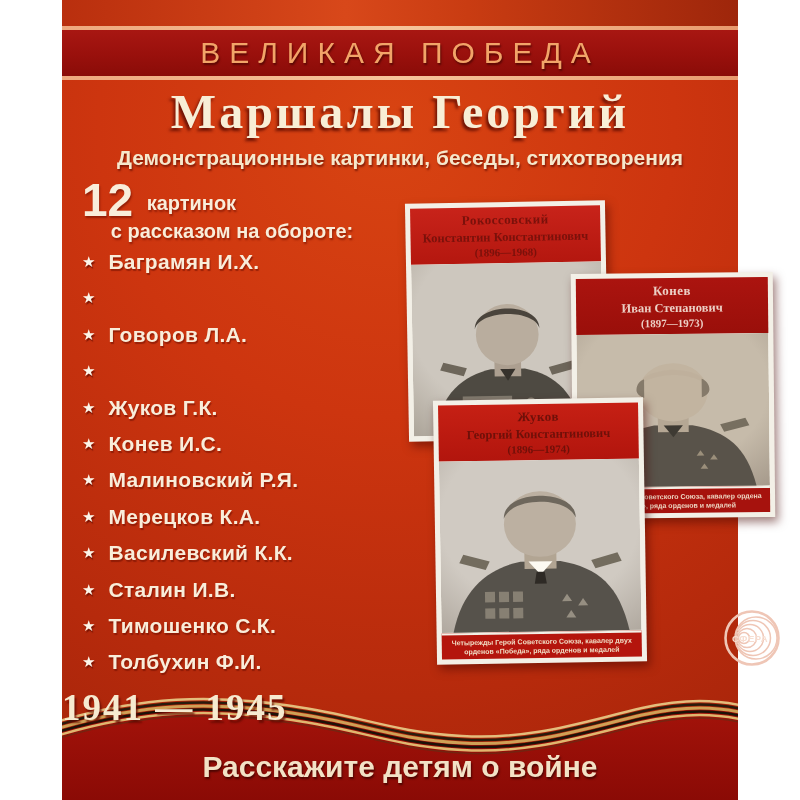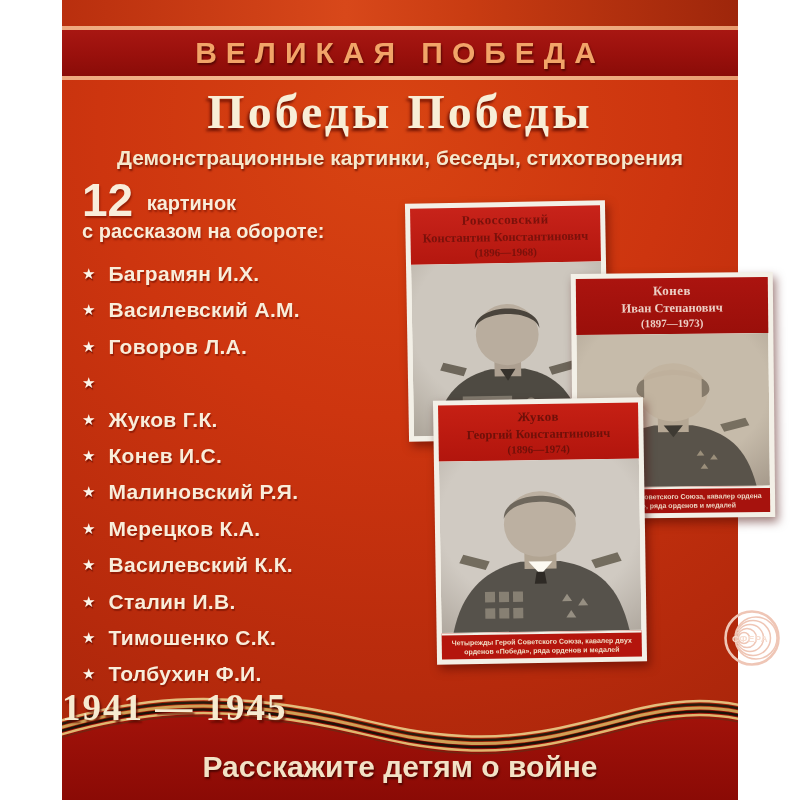--- a/index.html
+++ b/index.html
@@ -9,35 +9,35 @@
         background:radial-gradient(circle at 48% 16%, #d84412 0%, #cd350f 38%, #b62a0c 75%, #a3230a 100%);}
   
   .top-band{position:absolute;left:0;top:0;width:100%;height:26px;
         background:linear-gradient(90deg,#b92f0e 0%,#d8481a 42%,#c93c12 60%,#9e260b 100%);}
   .thin-line{position:absolute;left:0;width:100%;height:4px;background:linear-gradient(90deg,#eea87e,#f6c49a,#e89a6e);}
   .line-a{top:26px;}
   .line-b{top:76px;}
   .series-band{position:absolute;left:0;top:30px;width:100%;height:46px;
         background:linear-gradient(180deg,#a81712 0%,#99100c 55%,#8a0c08 100%);
         display:flex;align-items:center;justify-content:center;}
-  .series-band span{color:#f2a468;font-weight:bold;font-size:30px;letter-spacing:9px;
+  .series-band span{color:#f2a468;font-weight:normal;font-size:30px;letter-spacing:9px;
         text-shadow:1px 2px 2px rgba(70,6,2,.75);}
   
   .title{position:absolute;left:0;top:84px;width:100%;text-align:center;
         font-family:"Liberation Serif","DejaVu Serif",serif;font-weight:bold;font-size:48px;
         letter-spacing:3px;color:#f8eed6;text-shadow:-2px 3px 3px rgba(86,9,1,.8);}
   .subtitle{position:absolute;left:0;top:146px;width:100%;text-align:center;
         font-weight:bold;font-size:21px;color:#f6e8cc;text-shadow:1px 2px 2px rgba(86,9,1,.65);}
   
   .list{position:absolute;left:20px;top:180px;width:300px;color:#f9edda;}
   .count-row{height:40px;line-height:40px;white-space:nowrap;text-shadow:1px 2px 2px rgba(110,15,0,.6);}
   .count-num{font-size:46px;font-weight:bold;vertical-align:-6px;}
   .count-label{font-size:20px;font-weight:bold;margin-left:9px;margin-top:33px;}
-  .list-note{height:22px;line-height:22px;font-size:20px;font-weight:bold;margin-bottom:20px;
-        text-shadow:1px 2px 2px rgba(110,15,0,.6);}
+  .list-note{height:22px;line-height:22px;font-size:20px;font-weight:bold;margin-bottom:8px;
+        text-shadow:1px 2px 2px rgba(110,15,0,.6);text-align:center;}
   .m-list{list-style:none;margin:0;padding:0;}
   .m-item{display:flex;align-items:center;height:24px;margin-bottom:12.4px;}
   .star{font-size:15px;color:#fdf6ea;margin-right:13px;text-shadow:1px 2px 1px rgba(110,15,0,.85);}
   .m-name{font-size:21px;font-weight:bold;letter-spacing:.3px;text-shadow:1px 2px 1px rgba(110,15,0,.55);}
   
   .card{position:absolute;background:#f3f0e7;padding:5px;box-shadow:3px 5px 10px rgba(70,5,0,.5);
         display:flex;flex-direction:column;box-sizing:border-box;}
   .card1{left:345px;top:202px;width:200px;height:238px;transform:rotate(-1deg);z-index:3;}
   .card2{left:510px;top:273px;width:202px;height:245px;transform:rotate(-0.6deg);z-index:4;}
   .card3{left:373px;top:399px;width:210px;height:264px;transform:rotate(-0.9deg);z-index:5;}
@@ -71,37 +71,36 @@
 <div class="page">
   <div class="content">
 
     <div class="top-band"></div>
     <div class="thin-line line-a"></div>
     <div class="series-band">
       <span>ВЕЛИКАЯ ПОБЕДА</span>
     </div>
     <div class="thin-line line-b"></div>
 
-    <div class="title">Победы Победы</div>
+    <div class="title">Маршалы Георгий</div>
     <div class="subtitle">Демонстрационные картинки, беседы, стихотворения</div>
 
     <div class="list">
       <div class="count-row">
         <span class="count-num">12</span>
         <span class="count-label">картинок</span>
       </div>
       <div class="list-note">с рассказом на обороте:</div>
       <ul class="m-list">
         <li class="m-item">
             <span class="star">★</span>
             <span class="m-name">Баграмян И.Х.</span>
           </li>
         <li class="m-item">
             <span class="star">★</span>
-            <span class="m-name">Василевский А.М.</span>
           </li>
         <li class="m-item">
             <span class="star">★</span>
             <span class="m-name">Говоров Л.А.</span>
           </li>
         <li class="m-item">
             <span class="star">★</span>
           </li>
         <li class="m-item">
             <span class="star">★</span>

